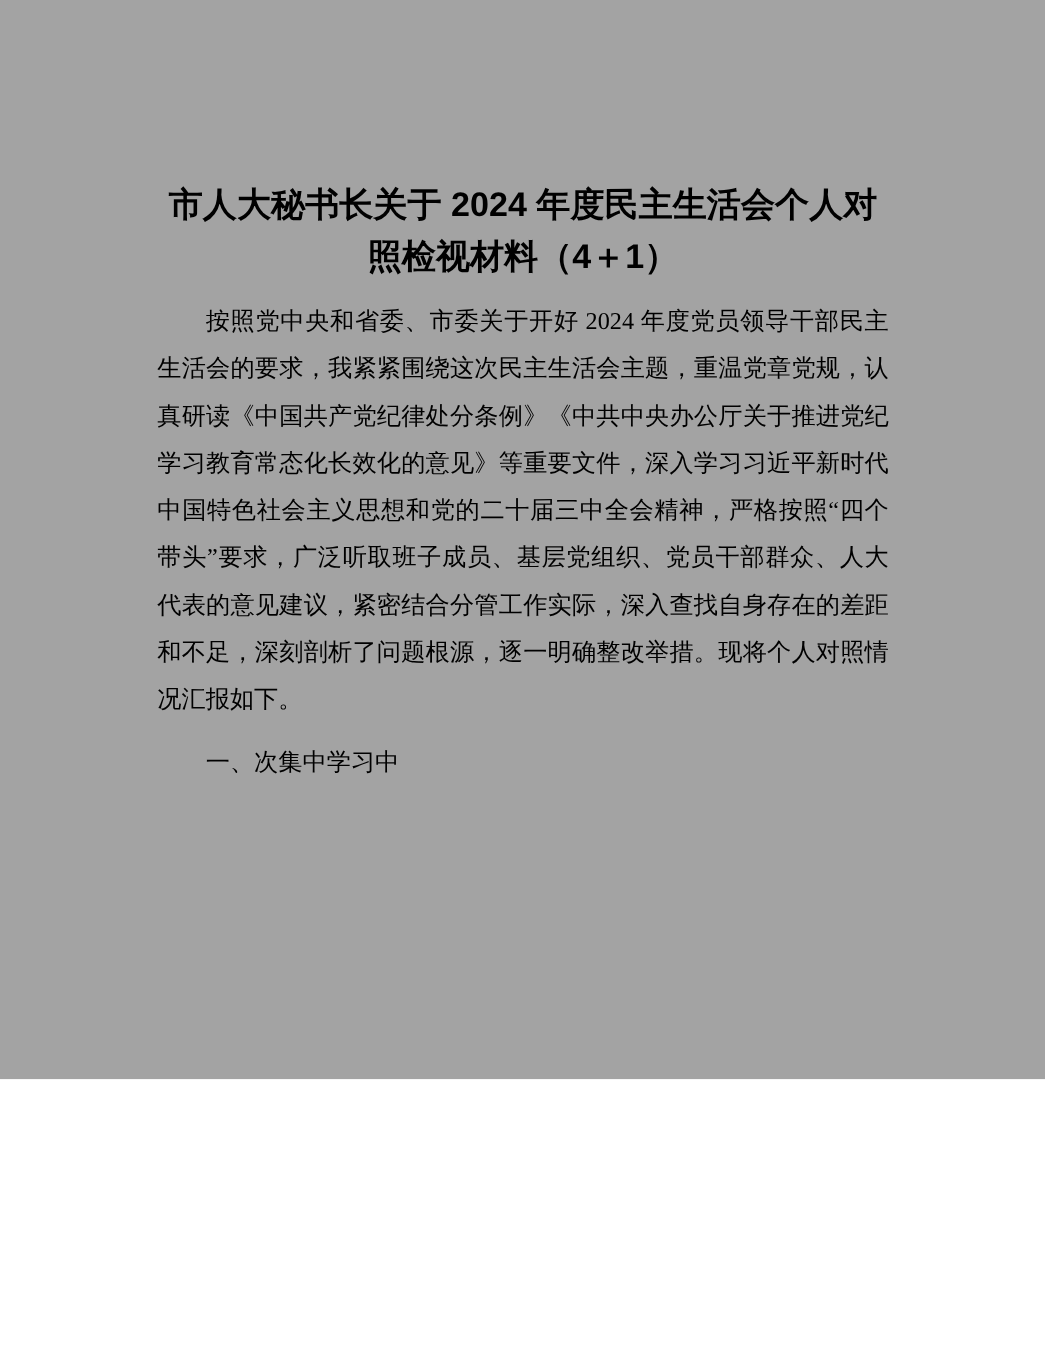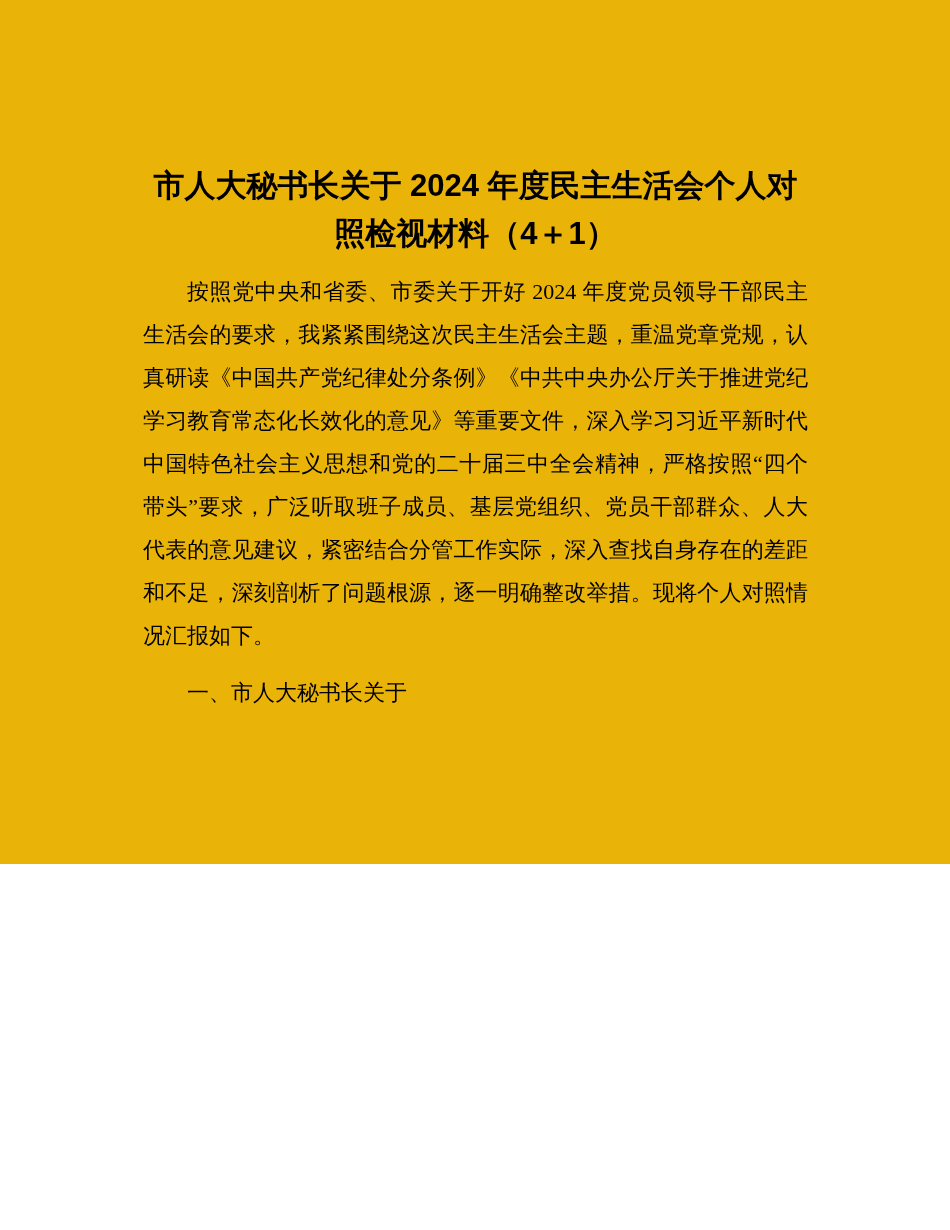--- a/index.html
+++ b/index.html
@@ -10,23 +10,23 @@
   }
   body {
     width: 950px;
     height: 1230px;
     overflow: hidden;
     font-family: "Liberation Serif", "DejaVu Serif", serif;
     color: #000000;
   }
   .page {
     width: 950px;
-    height: 864px;
+    height: 981px;
     padding: 162px 142px 60px 143px;
-    background: #eab308;
+    background: #a3a3a3;
   }
   .doc-title {
     font-size: 31px;
     font-weight: bold;
     text-align: center;
     line-height: 48px;
     margin: 0 0 12px 0;
     font-family: "Liberation Sans", "DejaVu Sans", sans-serif;
   }
   .doc-body p {
@@ -39,15 +39,15 @@
     word-break: break-all;
   }
 </style>
 </head>
 <body>
 
 <div class="page">
   <h1 class="doc-title">市人大秘书长关于 2024 年度民主生活会个人对照检视材料（4＋1）</h1>
   <div class="doc-body">
     <p>按照党中央和省委、市委关于开好 2024 年度党员领导干部民主生活会的要求，我紧紧围绕这次民主生活会主题，重温党章党规，认真研读《中国共产党纪律处分条例》《中共中央办公厅关于推进党纪学习教育常态化长效化的意见》等重要文件，深入学习习近平新时代中国特色社会主义思想和党的二十届三中全会精神，严格按照“四个带头”要求，广泛听取班子成员、基层党组织、党员干部群众、人大代表的意见建议，紧密结合分管工作实际，深入查找自身存在的差距和不足，深刻剖析了问题根源，逐一明确整改举措。现将个人对照情况汇报如下。</p>
-    <p>一、市人大秘书长关于</p>
+    <p>一、次集中学习中</p>
   </div>
 </div>
 
 </body></html>

